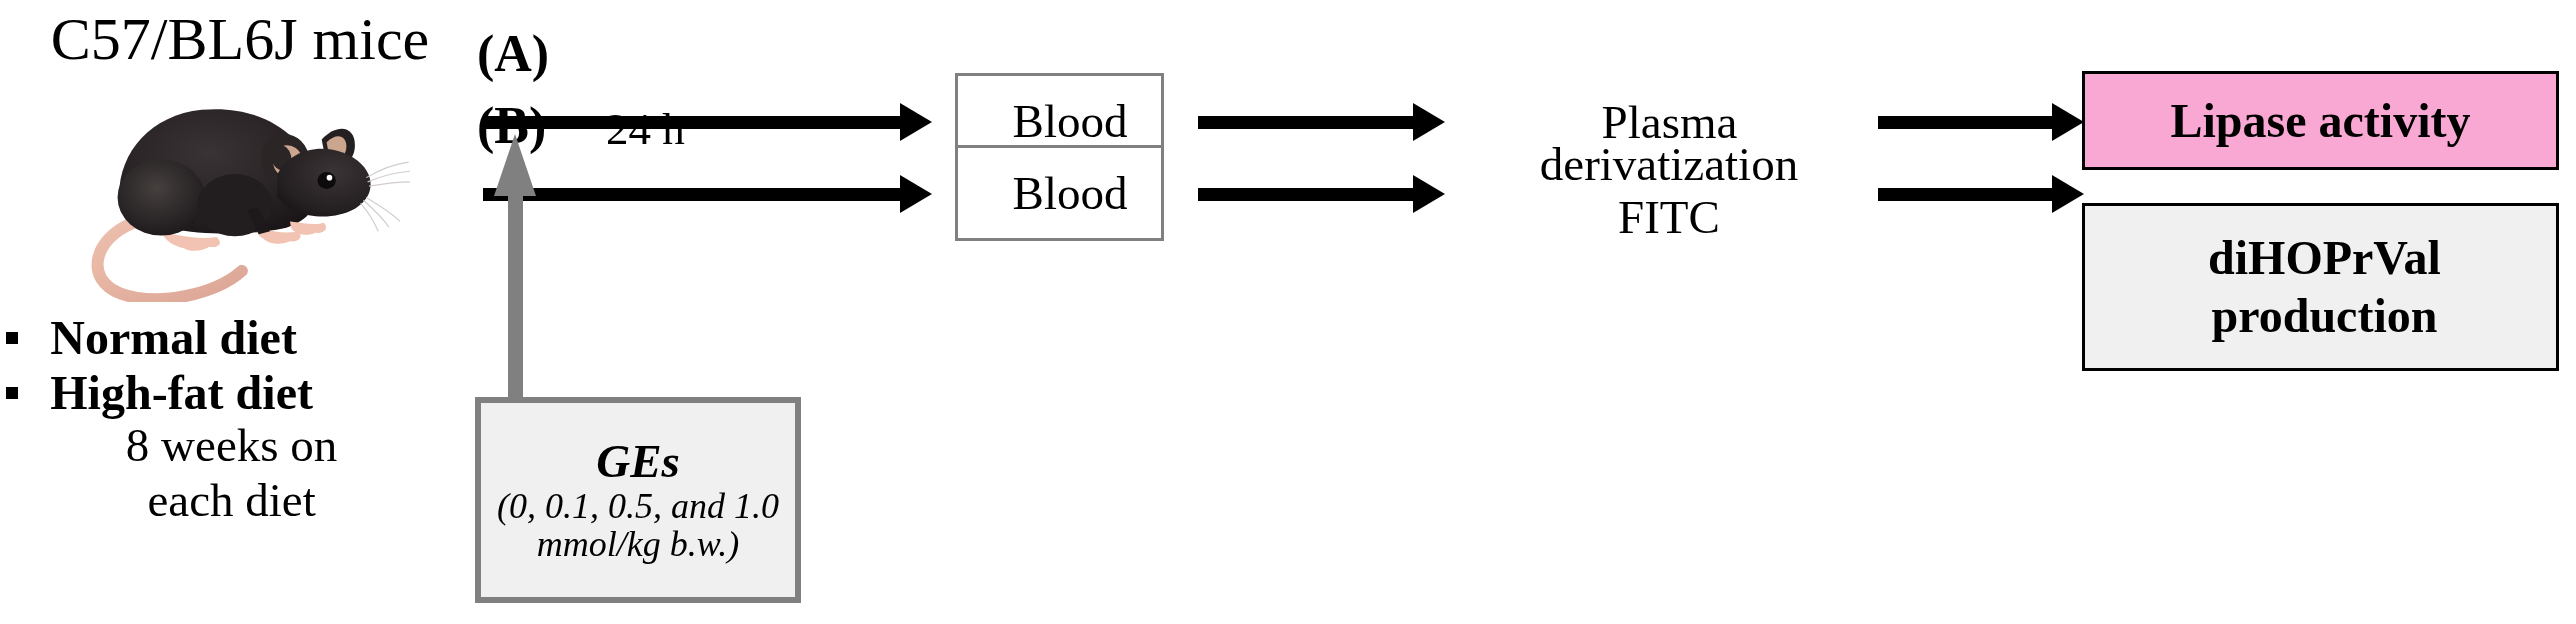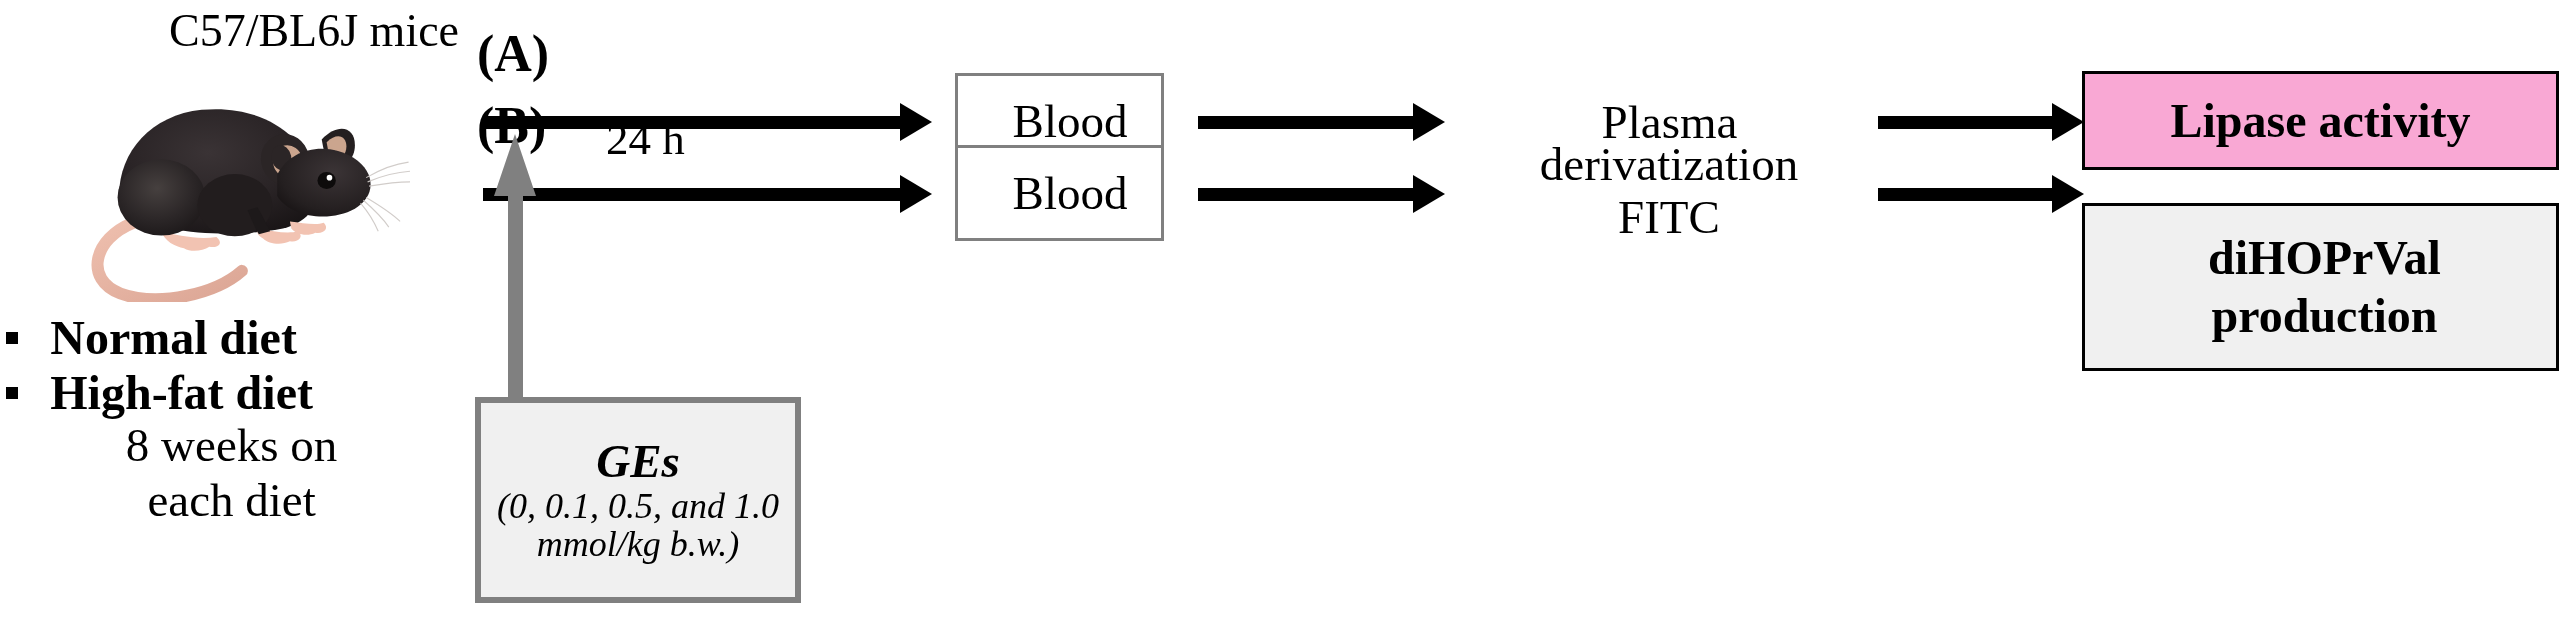--- a/index.html
+++ b/index.html
@@ -17,22 +17,22 @@
     height: 624px;
     background: #ffffff;
     overflow: hidden;
   }
   .abs { position: absolute; }
 
   
   #mice-title {
     left: 21px; top: 5.6px;
     width: 438px;
-    text-align: right;
-    font-size: 46px;
+    text-align: center;
+    font-size: 60px;
     line-height: 1.1;
     white-space: nowrap;
   }
   #mouse-art {
     left: 78px; top: 90px;
     width: 332px; height: 212px;
   }
   #diet-list {
     left: 5.6px; top: 311px;
     width: 452px;
@@ -67,21 +67,21 @@
   .panel-letter {
     font-size: 52px;
     font-weight: bold;
     line-height: 1;
     white-space: nowrap;
   }
   #panel-a-letter { left: 477px; top: 28px; }
   #panel-b-letter { left: 477px; top: 100px; }
 
   #time-label-24h {
-    left: 606px; top: 117px;
+    left: 606px; top: 107px;
     font-size: 45px;
     line-height: 1;
     white-space: nowrap;
   }
 
   
   .arrow-black { height: 38px; }
   .arrow-black .shaft {
     position: absolute;
     left: 0;

